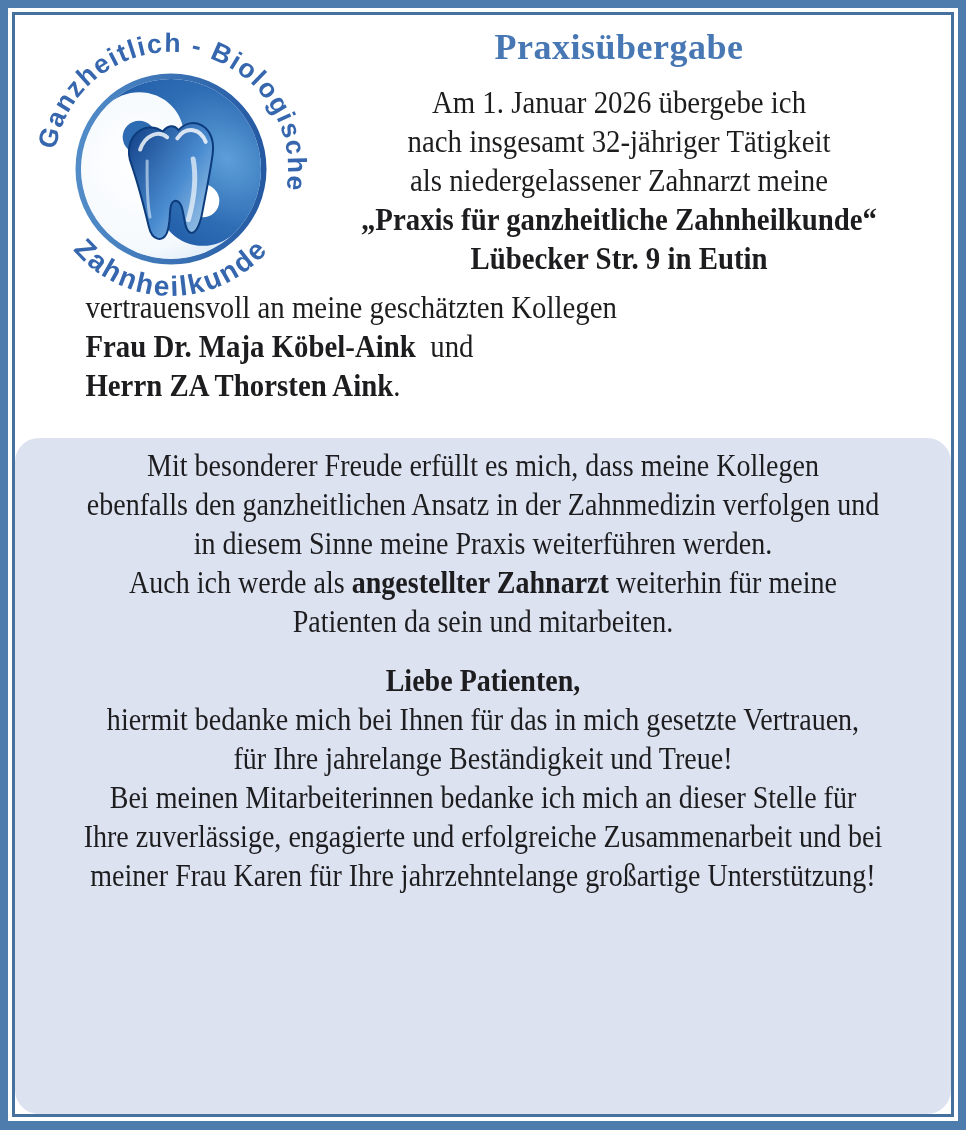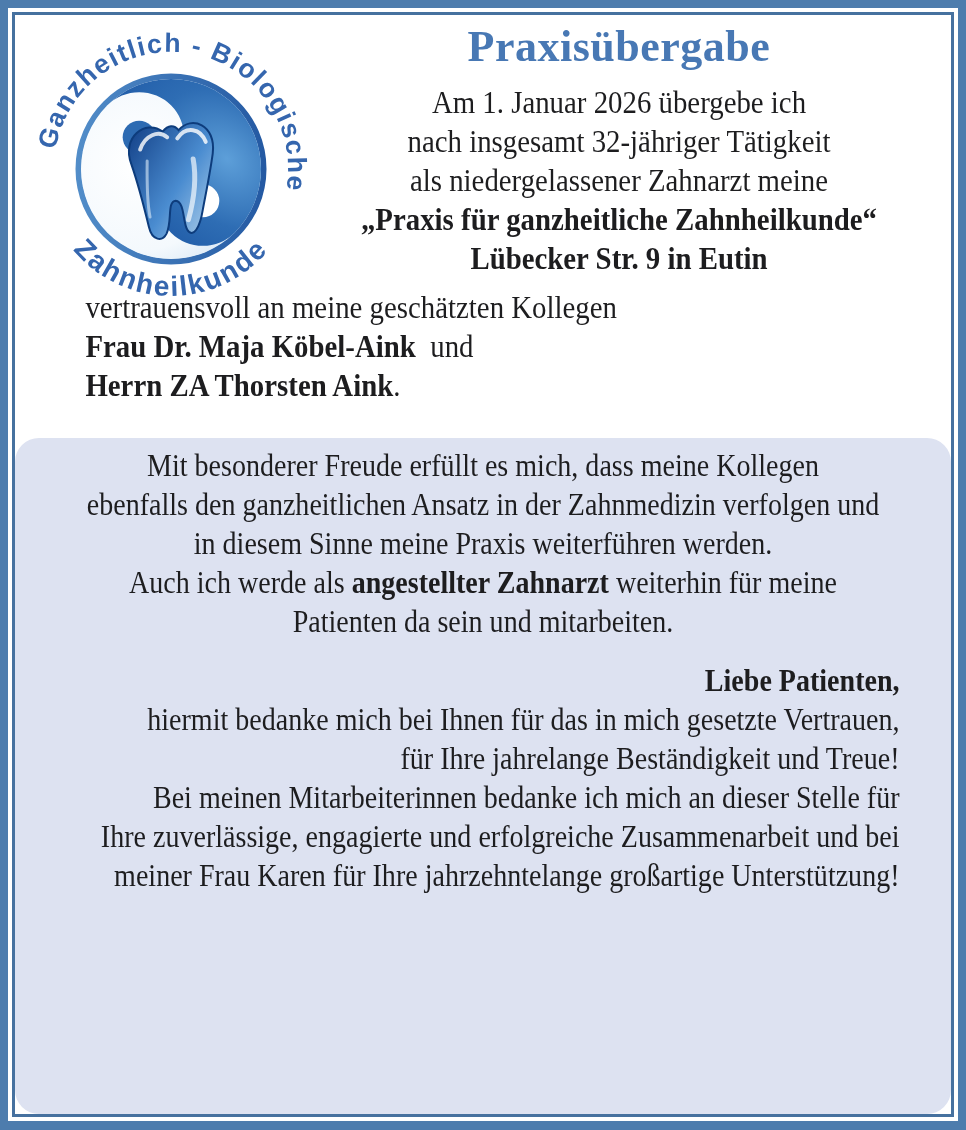--- a/index.html
+++ b/index.html
@@ -13,29 +13,29 @@
   *{margin:0;padding:0;box-sizing:border-box;}
   html,body{width:966px;height:1130px;overflow:hidden;background:#fff;
     font-family:"Liberation Serif",serif;color:var(--text-black);}
   .outer{width:966px;height:1130px;background:var(--frame-blue);padding:8px 8px 9px 8px;}
   .mid{width:100%;height:100%;background:#ffffff;padding:4px;}
   .inner{width:100%;height:100%;border:3px solid var(--inner-line);background:#ffffff;
     display:flex;flex-direction:column;position:relative;}
   .white-area{height:423px;position:relative;}
   .logo-svg{position:absolute;left:4px;top:6px;width:300px;height:300px;}
   .right-col{margin-left:272px;text-align:center;padding-top:6px;}
-  .title{font-size:44px;line-height:52px;font-weight:bold;color:var(--title-blue);
+  .title{font-size:36px;line-height:52px;font-weight:bold;color:var(--title-blue);
     margin-bottom:10px;letter-spacing:0.5px;}
   .ln{font-size:31px;line-height:39px;white-space:pre;transform:scaleX(0.93);
     transform-origin:50% 50%;}
   .b{font-weight:bold;}
   .handover{text-align:left;margin-top:10px;padding-left:39px;}
   .lavender{flex:1;background:var(--panel-lavender);text-align:center;padding-top:8px;border-radius:24px;}
   .lavender .ln{font-size:31.5px;line-height:39px;transform:scaleX(0.89);}
-  .para-patients{margin-top:20px;text-align:right;}
+  .para-patients{margin-top:20px;}
   .para-closing{margin-top:44px;}
   .arc-text{font-family:"Liberation Sans",sans-serif;font-weight:600;fill:#3566ae;}
 </style>
 </head>
 <body>
 
 <div class="outer">
   <div class="mid">
     <div class="inner">
 

